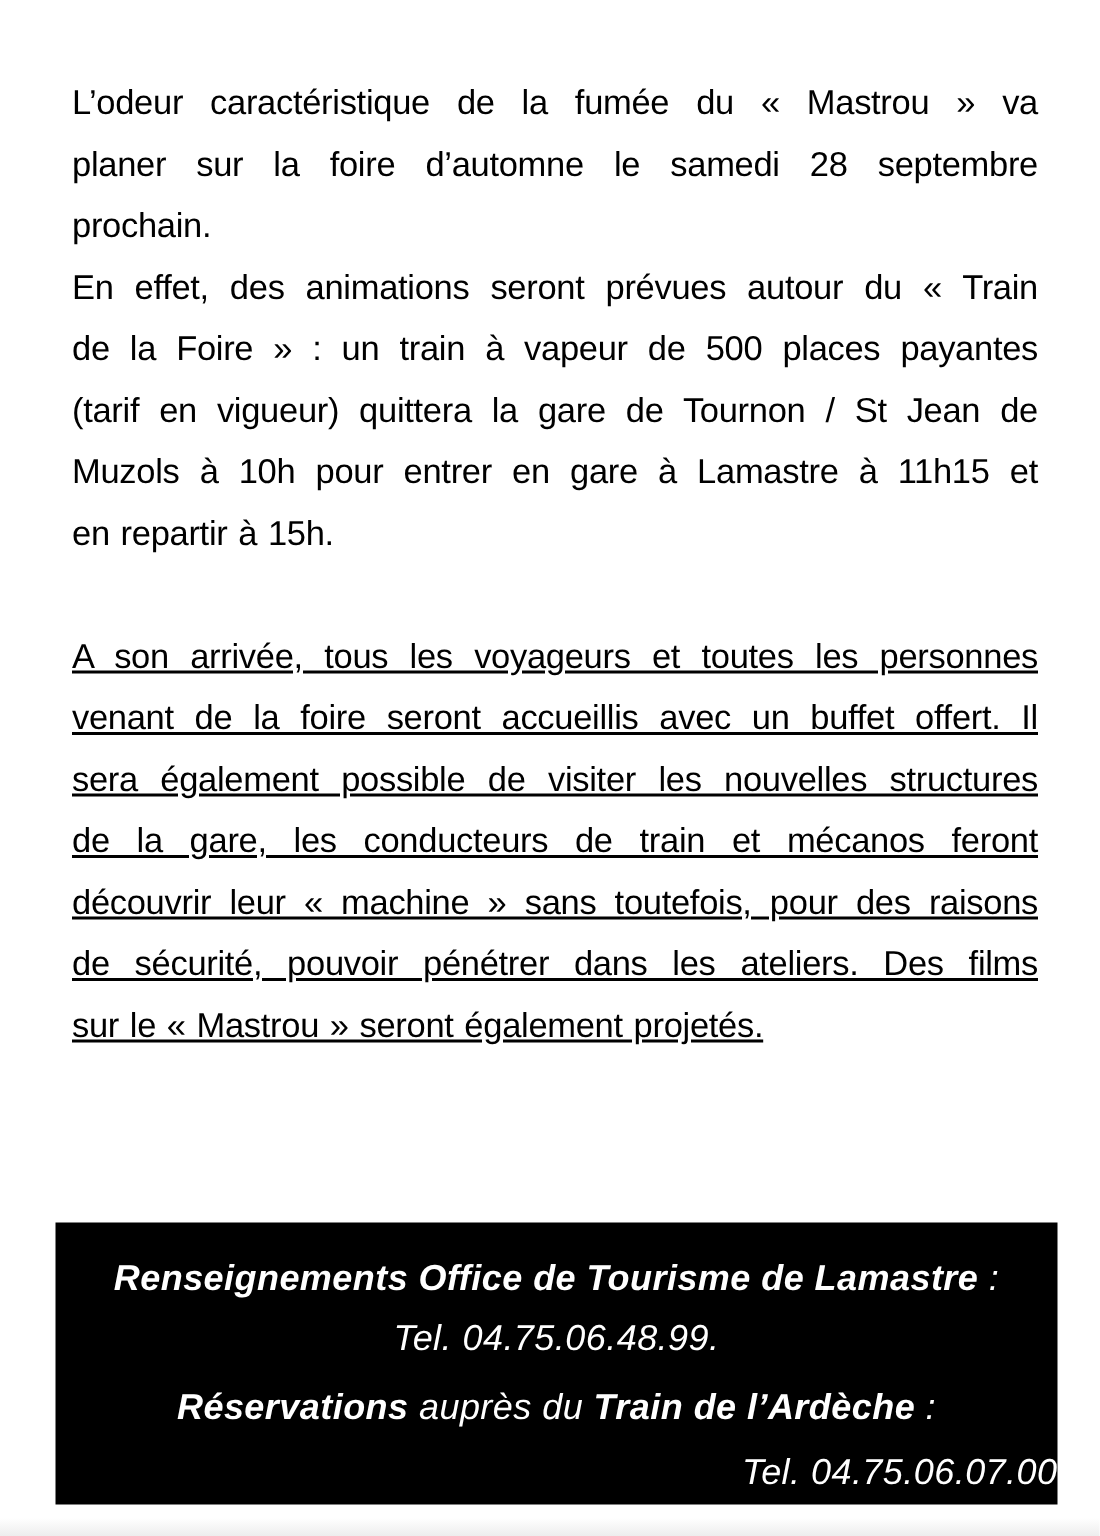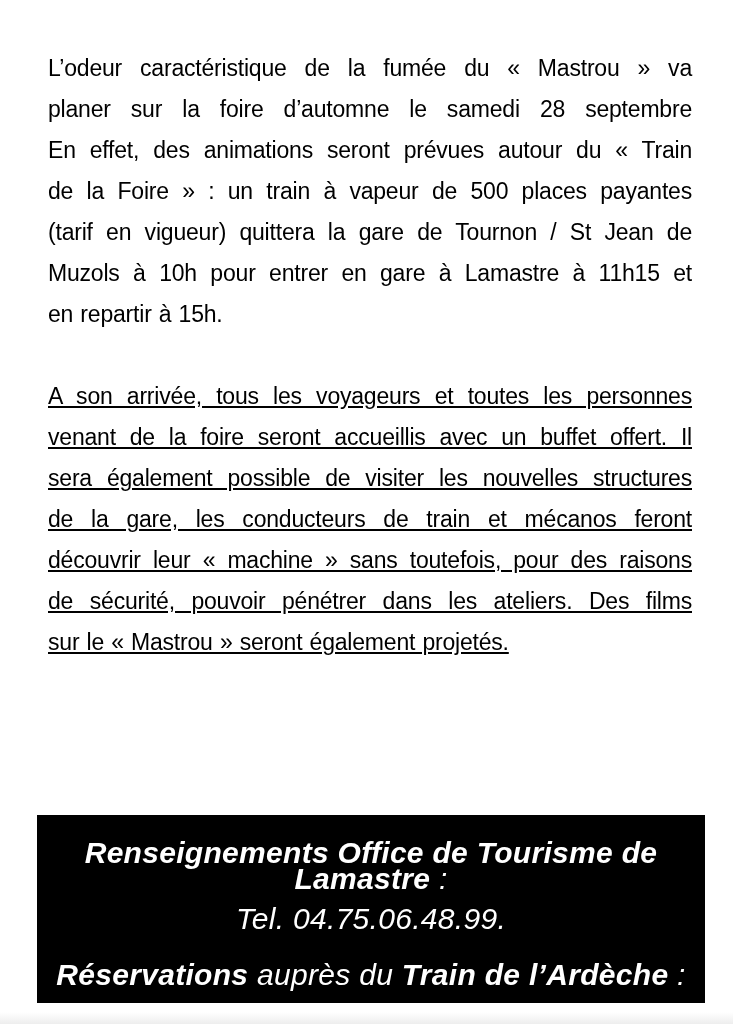--- a/index.html
+++ b/index.html
@@ -41,48 +41,49 @@
   .jline.last { text-align-last: left; }
   .info-box {
     position: absolute;
     left: 37px;
     top: 815px;
     width: 668px;
     height: 188px;
     background: #000000;
     color: #ffffff;
     font-style: italic;
-    font-size: 30px;
+    font-size: 24px;
     text-align: center;
     letter-spacing: 0.3px;
   }
   .box-line { line-height: 26px; }
   .bl1 { margin-top: 25px; }
   .bl2 { margin-top: 14px; }
-  .bl3 { margin-top: 30px; }
+  .bl3 { margin-top: 20px; }
   .bl4 { margin-top: 17px; text-align: right; }
   .seg-bold { font-weight: bold; }
   .page-bottom-edge {
     position: absolute;
     left: 0;
     bottom: 0;
     width: 733px;
     height: 12px;
     background: linear-gradient(#ffffff, #ededed);
   }
 </style>
 </head>
 <body>
 
 <div class="content">
 
   <div>
     <div class="para first">
         <div class="jline">L’odeur caractéristique de la fumée du « Mastrou » va</div>
         <div class="jline">planer sur la foire d’automne le samedi 28 septembre</div>
+        <div class="jline last">prochain.</div>
       </div>
     <div class="para">
         <div class="jline">En effet, des animations seront prévues autour du « Train</div>
         <div class="jline">de la Foire » : un train à vapeur de 500 places payantes</div>
         <div class="jline">(tarif en vigueur) quittera la gare de Tournon / St Jean de</div>
         <div class="jline">Muzols à 10h pour entrer en gare à Lamastre à 11h15 et</div>
         <div class="jline last">en repartir à 15h.</div>
       </div>
     <div class="para spaced">
         <div class="jline">A son arrivée, tous les voyageurs et toutes les personnes</div>

